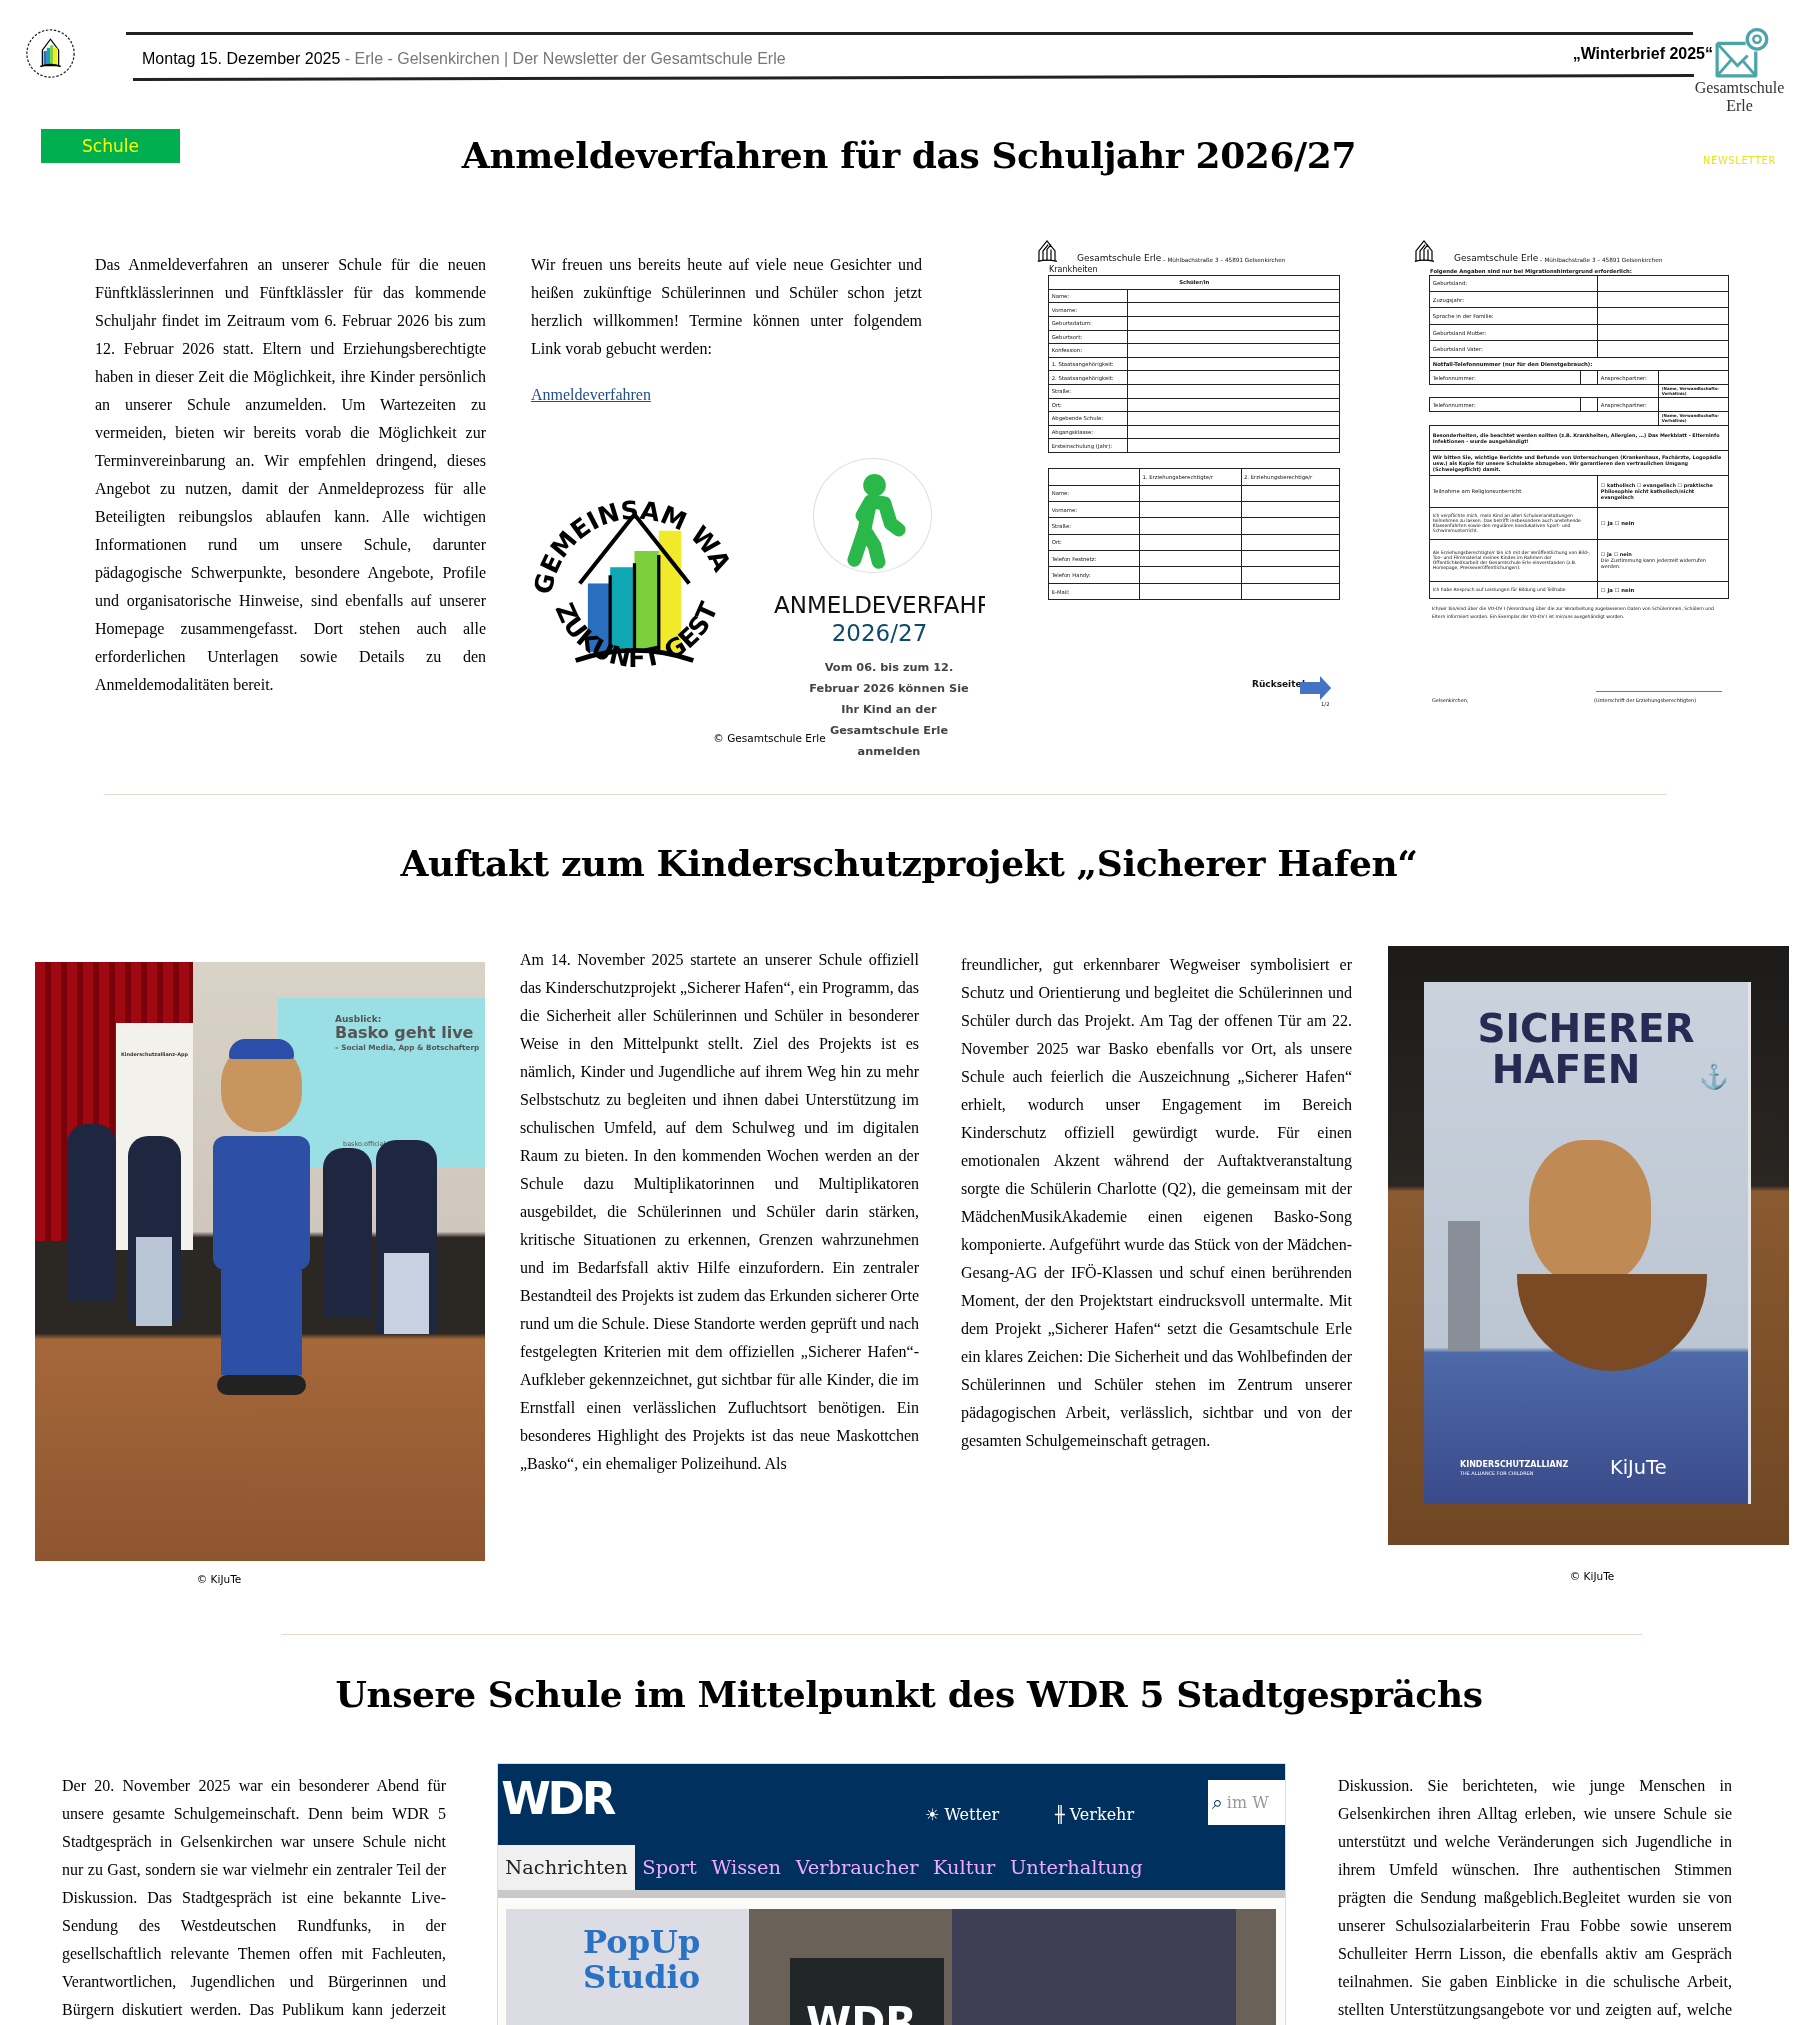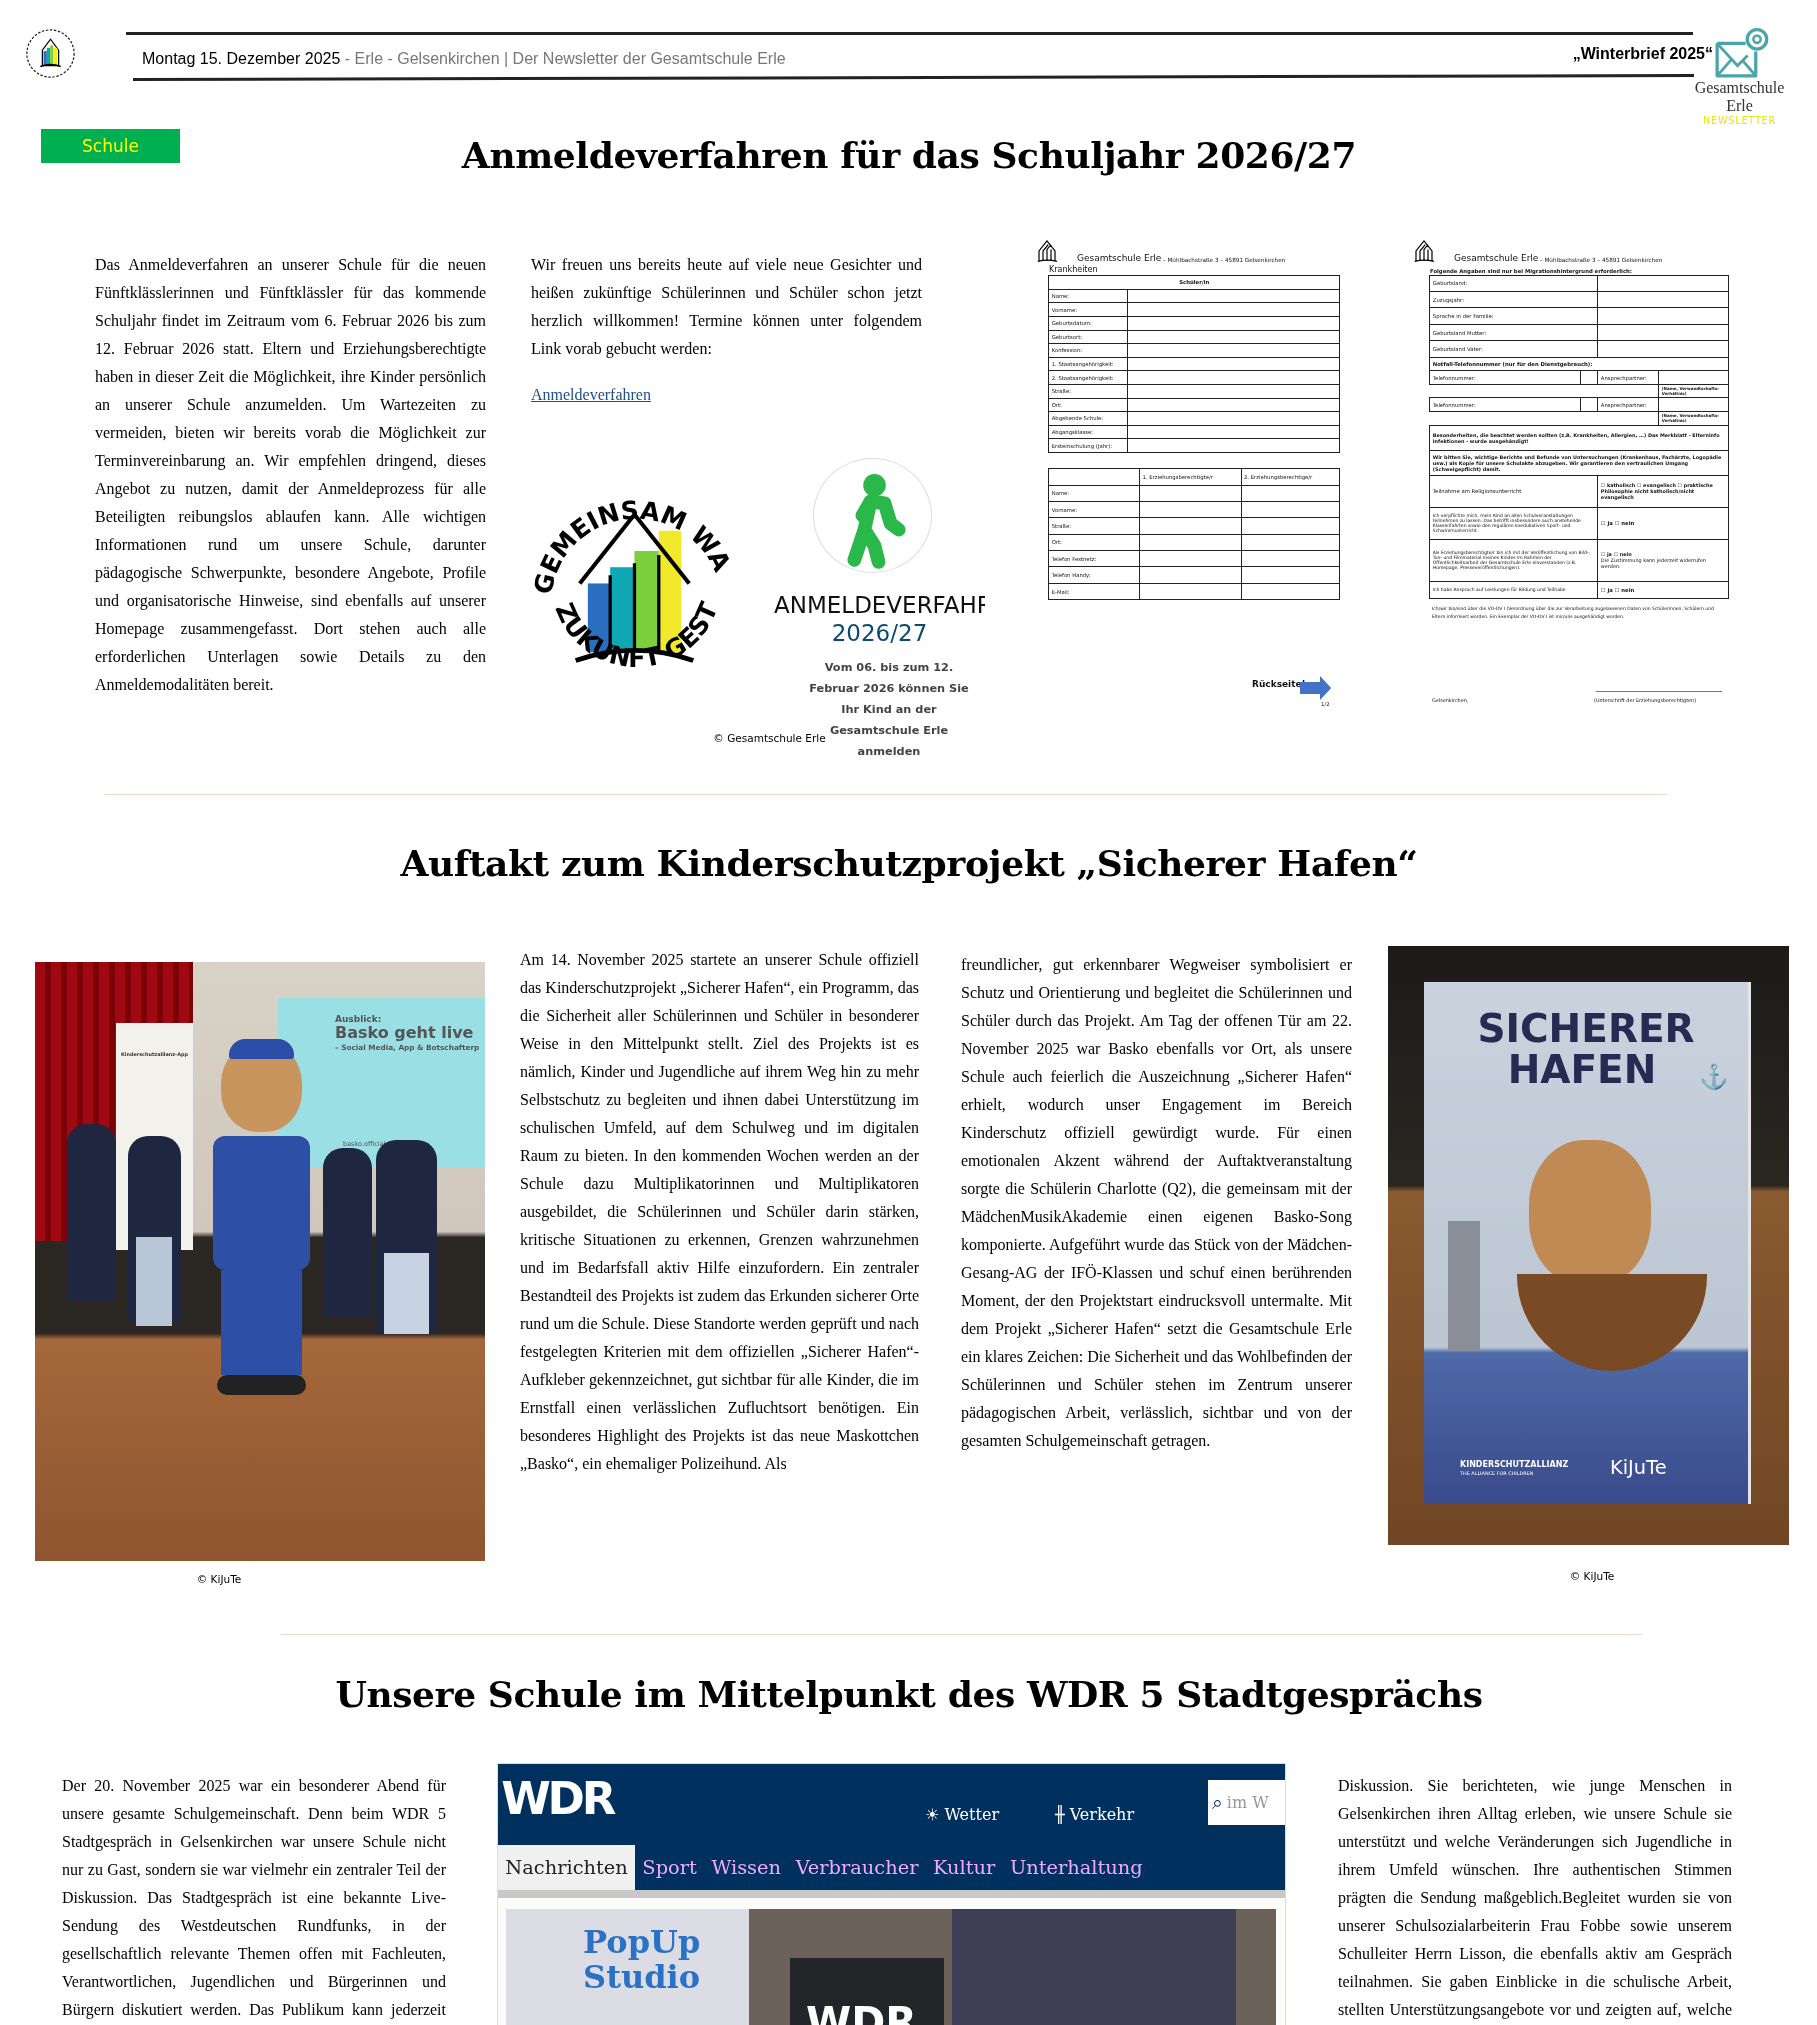--- a/index.html
+++ b/index.html
@@ -5,21 +5,21 @@
   html,body{margin:0;padding:0;background:#fff;}
   body{width:1818px;height:2673px;position:relative;overflow:hidden;font-family:"Liberation Serif",serif;color:#000;}
   .abs{position:absolute;}
   
   .hdr-line{position:absolute;background:#222;}
   .hdr-text{position:absolute;top:50px;left:142px;font-family:"Liberation Sans",sans-serif;font-size:16px;color:#000;white-space:nowrap;}
   .hdr-text .gray{color:#777;}
   .hdr-issue{position:absolute;top:45px;right:105px;font-family:"Liberation Sans",sans-serif;font-weight:bold;font-size:16px;white-space:nowrap;}
   .nl-logo{position:absolute;top:27px;left:1681px;width:117px;text-align:center;}
   .nl-logo .name{font-family:"Liberation Serif",serif;font-size:16px;color:#333;margin-top:-2.4px;}
-  .nl-logo .sub{font-family:"DejaVu Sans",sans-serif;font-size:9.7px;color:#e5e517;letter-spacing:0.8px;}
+  .nl-logo .sub{font-family:"DejaVu Sans",sans-serif;font-size:9.7px;color:#e5e517;letter-spacing:0.8px;margin-top:40px;}
   .cat-badge{position:absolute;left:41px;top:129px;width:139px;height:34px;background:#00b050;color:#ffff00;font-family:"DejaVu Sans",sans-serif;font-size:17px;display:flex;align-items:center;justify-content:center;}
   .section-title{position:absolute;left:0;width:1818px;text-align:center;font-family:"DejaVu Serif",serif;font-weight:bold;font-size:36px;letter-spacing:-0.4px;}
   .col{position:absolute;font-family:"Liberation Serif",serif;font-size:16px;line-height:28px;text-align:justify;hyphens:auto;}
   .col p{margin:0;}
   .link{color:#1f4e8c;text-decoration:underline;}
   .divider{position:absolute;height:1.2px;background:#e8d8cc;}
   .caption{position:absolute;font-family:"DejaVu Sans",sans-serif;font-size:10.5px;text-align:center;}
   
   .form{position:absolute;background:#fff;font-family:"DejaVu Sans",sans-serif;color:#111;}
   .form .fhead{display:flex;align-items:flex-end;gap:16px;height:28px;}
@@ -368,21 +368,21 @@
 <div class="col" style="left:520px;top:946px;width:399px;">
   <p>Am 14. November 2025 startete an unserer Schule offiziell das Kinderschutzprojekt „Sicherer Hafen“, ein Programm, das die Sicherheit aller Schülerinnen und Schüler in besonderer Weise in den Mittelpunkt stellt. Ziel des Projekts ist es nämlich, Kinder und Jugendliche auf ihrem Weg hin zu mehr Selbstschutz zu begleiten und ihnen dabei Unterstützung im schulischen Umfeld, auf dem Schulweg und im digitalen Raum zu bieten. In den kommenden Wochen werden an der Schule dazu Multiplikatorinnen und Multiplikatoren ausgebildet, die Schülerinnen und Schüler darin stärken, kritische Situationen zu erkennen, Grenzen wahrzunehmen und im Bedarfsfall aktiv Hilfe einzufordern. Ein zentraler Bestandteil des Projekts ist zudem das Erkunden sicherer Orte rund um die Schule. Diese Standorte werden geprüft und nach festgelegten Kriterien mit dem offiziellen „Sicherer Hafen“-Aufkleber gekennzeichnet, gut sichtbar für alle Kinder, die im Ernstfall einen verlässlichen Zufluchtsort benötigen. Ein besonderes Highlight des Projekts ist das neue Maskottchen „Basko“, ein ehemaliger Polizeihund. Als</p>
 </div>
 <div class="col" style="left:961px;top:951px;width:391px;">
   <p>freundlicher, gut erkennbarer Wegweiser symbolisiert er Schutz und Orientierung und begleitet die Schülerinnen und Schüler durch das Projekt. Am Tag der offenen Tür am 22. November 2025 war Basko ebenfalls vor Ort, als unsere Schule auch feierlich die Auszeichnung „Sicherer Hafen“ erhielt, wodurch unser Engagement im Bereich Kinderschutz offiziell gewürdigt wurde. Für einen emotionalen Akzent während der Auftaktveranstaltung sorgte die Schülerin Charlotte (Q2), die gemeinsam mit der MädchenMusikAkademie einen eigenen Basko-Song komponierte. Aufgeführt wurde das Stück von der Mädchen-Gesang-AG der IFÖ-Klassen und schuf einen berührenden Moment, der den Projektstart eindrucksvoll untermalte. Mit dem Projekt „Sicherer Hafen“ setzt die Gesamtschule Erle ein klares Zeichen: Die Sicherheit und das Wohlbefinden der Schülerinnen und Schüler stehen im Zentrum unserer pädagogischen Arbeit, verlässlich, sichtbar und von der gesamten Schulgemeinschaft getragen.</p>
 </div>
 
 <div class="photo" style="left:1388px;top:946px;width:401px;height:599px;background:linear-gradient(180deg,#1c1b1a 0%,#2a2622 40%,#8a5a30 41%,#704624 100%);">
   <div class="abs" style="left:36px;top:36px;width:324px;height:522px;background:linear-gradient(180deg,#c9d2dd 0%,#bcc6d2 70%,#4e6aa8 71%,#3a4a8a 100%);border-right:3.2px solid #e5e5e5;">
     <div class="abs" style="left:0;width:324px;top:24px;text-align:center;font-family:'DejaVu Sans',sans-serif;font-weight:bold;font-size:39px;color:#272a52;">SICHERER</div>
-    <div class="abs" style="left:0;width:284px;top:65px;text-align:center;font-family:'DejaVu Sans',sans-serif;font-weight:bold;font-size:39px;color:#272a52;margin-left:16px;">HAFEN</div>
+    <div class="abs" style="left:0;width:284px;top:65px;text-align:center;font-family:'DejaVu Sans',sans-serif;font-weight:bold;font-size:39px;color:#272a52;">HAFEN</div>
     <div class="abs" style="left:275px;top:81px;font-size:24px;color:#f5f5f5;">⚓</div>
     <div class="abs" style="left:24px;top:239px;width:32px;height:130px;background:#8a8e98;"></div>
     <div class="abs" style="left:105px;top:158px;width:122px;height:146px;border-radius:45%;background:#c08a55;"></div>
     <div class="abs" style="left:93px;top:292px;width:190px;height:97px;border-radius:0 0 97px 97px;background:#7a4a25;"></div>
     <div class="abs" style="left:36px;top:478px;font-family:'DejaVu Sans',sans-serif;font-weight:bold;font-size:8px;color:#fff;">KINDERSCHUTZALLIANZ</div>
     <div class="abs" style="left:36px;top:488px;font-family:'DejaVu Sans',sans-serif;font-size:4.9px;color:#fff;">THE ALLIANCE FOR CHILDREN</div>
     <div class="abs" style="left:186px;top:474px;font-family:'DejaVu Sans',sans-serif;font-size:19.4px;color:#fff;">KiJuTe</div>
   </div>
 </div>
 <div class="caption" style="left:1511px;top:1570px;width:162px;">© KiJuTe</div>

